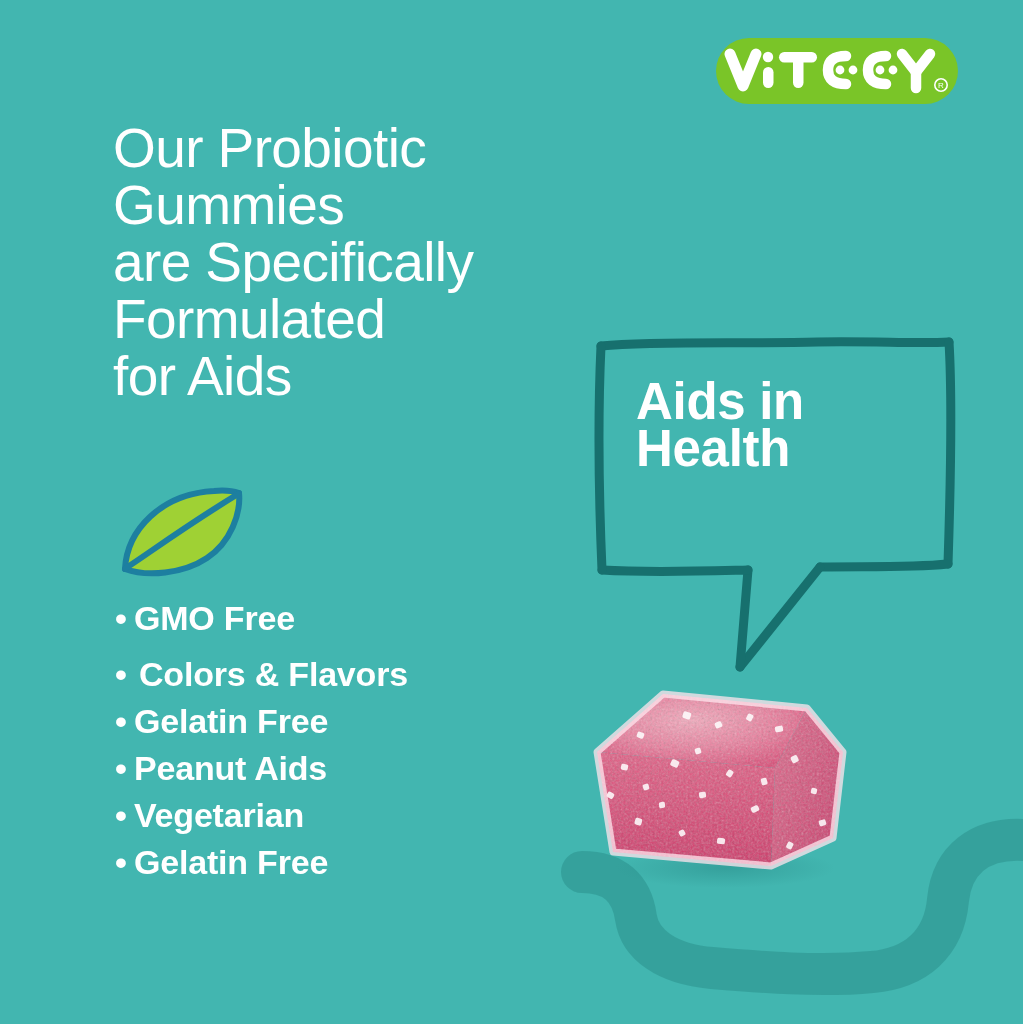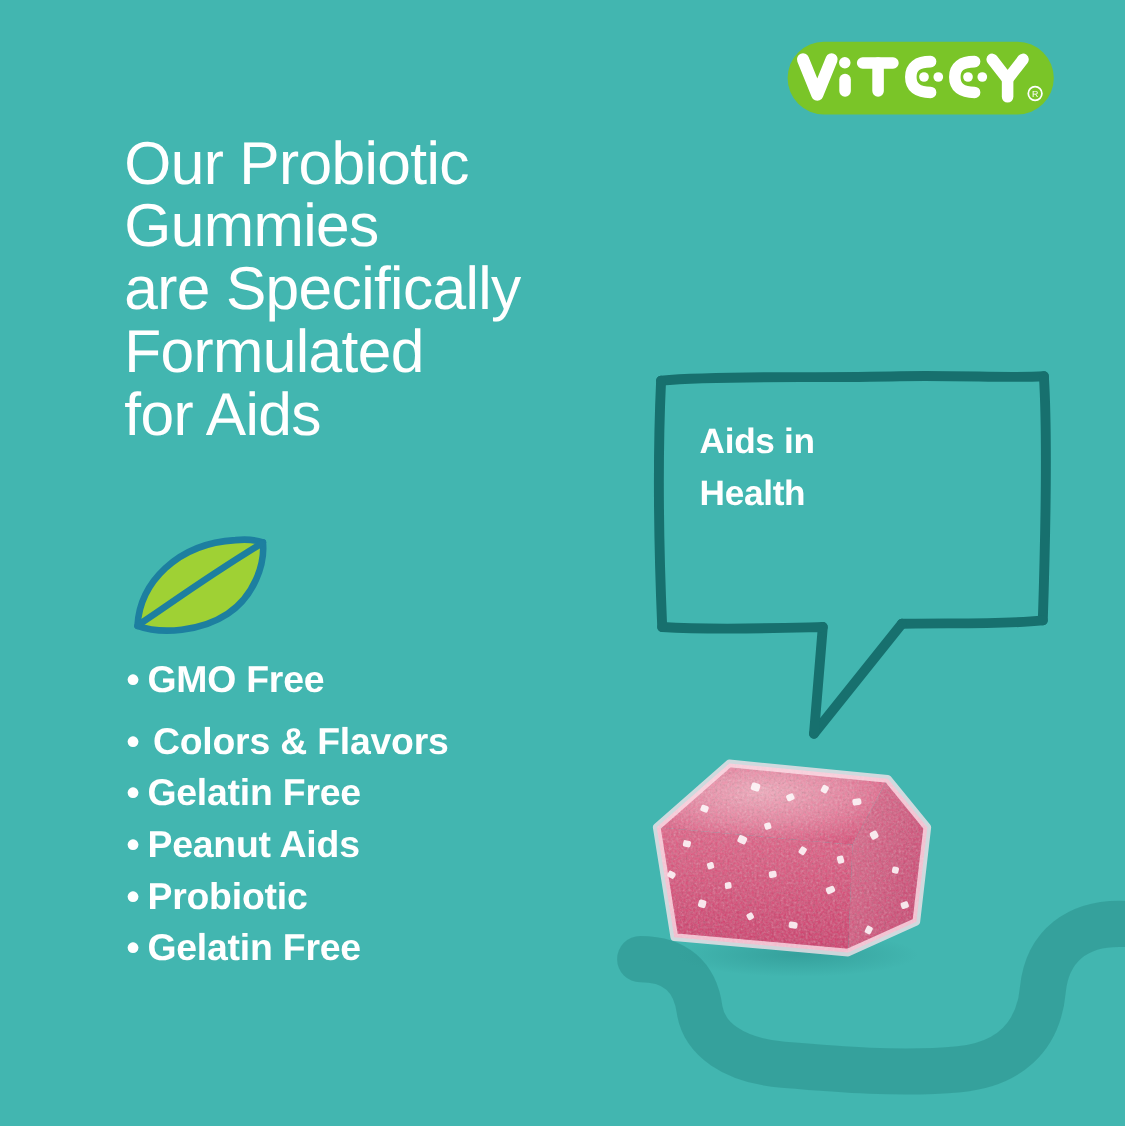--- a/index.html
+++ b/index.html
@@ -101,21 +101,21 @@
     top: 332px;
     width: 375px;
     height: 345px;
   }
   .bubble-text {
     position: absolute;
     left: 636px;
     top: 378px;
     width: 300px;
     color: #ffffff;
-    font-size: 32px;
+    font-size: 51px;
     font-weight: 700;
     line-height: 47px;
     letter-spacing: -0.3px;
   }
   .bubble-text .bl { display: block; white-space: nowrap; }
 
   
   .gummy-wrap {
     position: absolute;
     left: 575px;
@@ -192,21 +192,21 @@
     <span class="feature-item">
       <span class="bullet-dot">•</span>
       <span>Gelatin Free</span>
     </span>
     <span class="feature-item">
       <span class="bullet-dot">•</span>
       <span>Peanut Aids</span>
     </span>
     <span class="feature-item">
       <span class="bullet-dot">•</span>
-      <span>Probiotic</span>
+      <span>Vegetarian</span>
     </span>
     <span class="feature-item">
       <span class="bullet-dot">•</span>
       <span>Gelatin Free</span>
     </span>
   </div>
 
   <svg class="speech-bubble" viewBox="0 0 375 345" xmlns="http://www.w3.org/2000/svg">
     <g fill="none" stroke="#17706e" stroke-width="9" stroke-linecap="round" stroke-linejoin="round">
 

